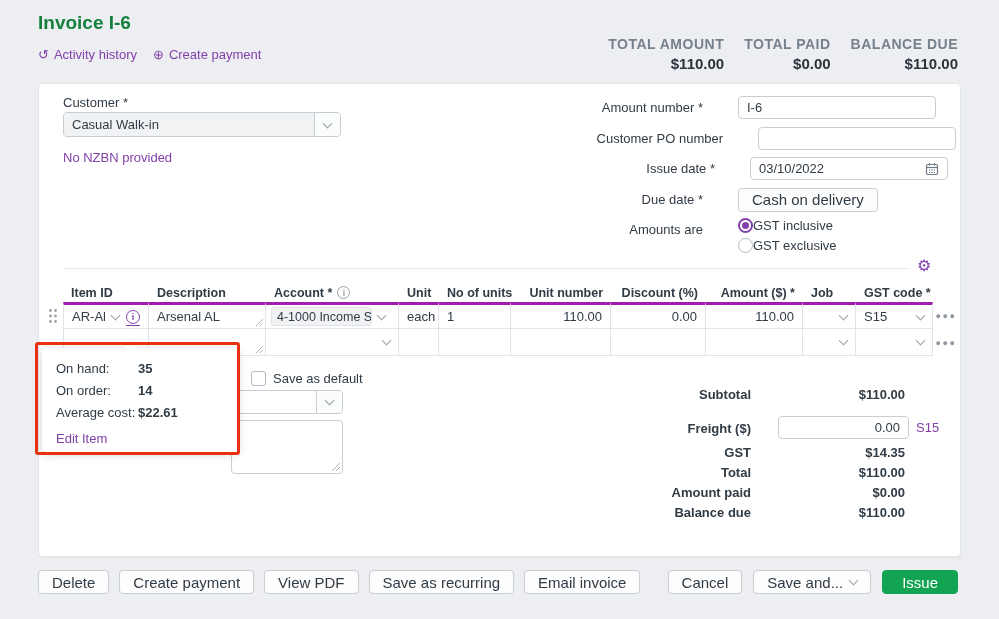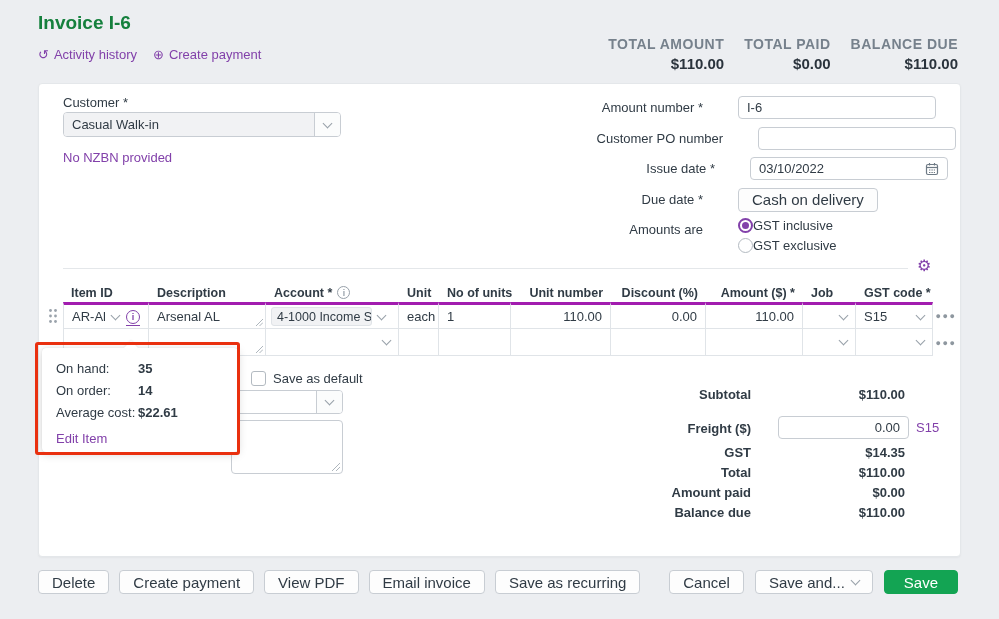--- a/index.html
+++ b/index.html
@@ -375,23 +375,23 @@
   </div>
   <div class="tt-link">Edit Item</div>
 </div>
 
 <div class="abs ann-rect"></div>
 
 <div class="abs footer">
   <button class="btn">Delete</button>
   <button class="btn">Create payment</button>
   <button class="btn">View PDF</button>
+  <button class="btn">Save as recurring</button>
   <button class="btn">Email invoice</button>
-  <button class="btn">Save as recurring</button>
   <span class="right-group">
     <button class="btn">Cancel</button>
     <button class="btn">
       <span>Save and...</span>
       <span class="chev"></span>
     </button>
-    <button class="btn btn-green">Save</button>
+    <button class="btn btn-green">Issue</button>
   </span>
 </div>
 
 </body></html>

